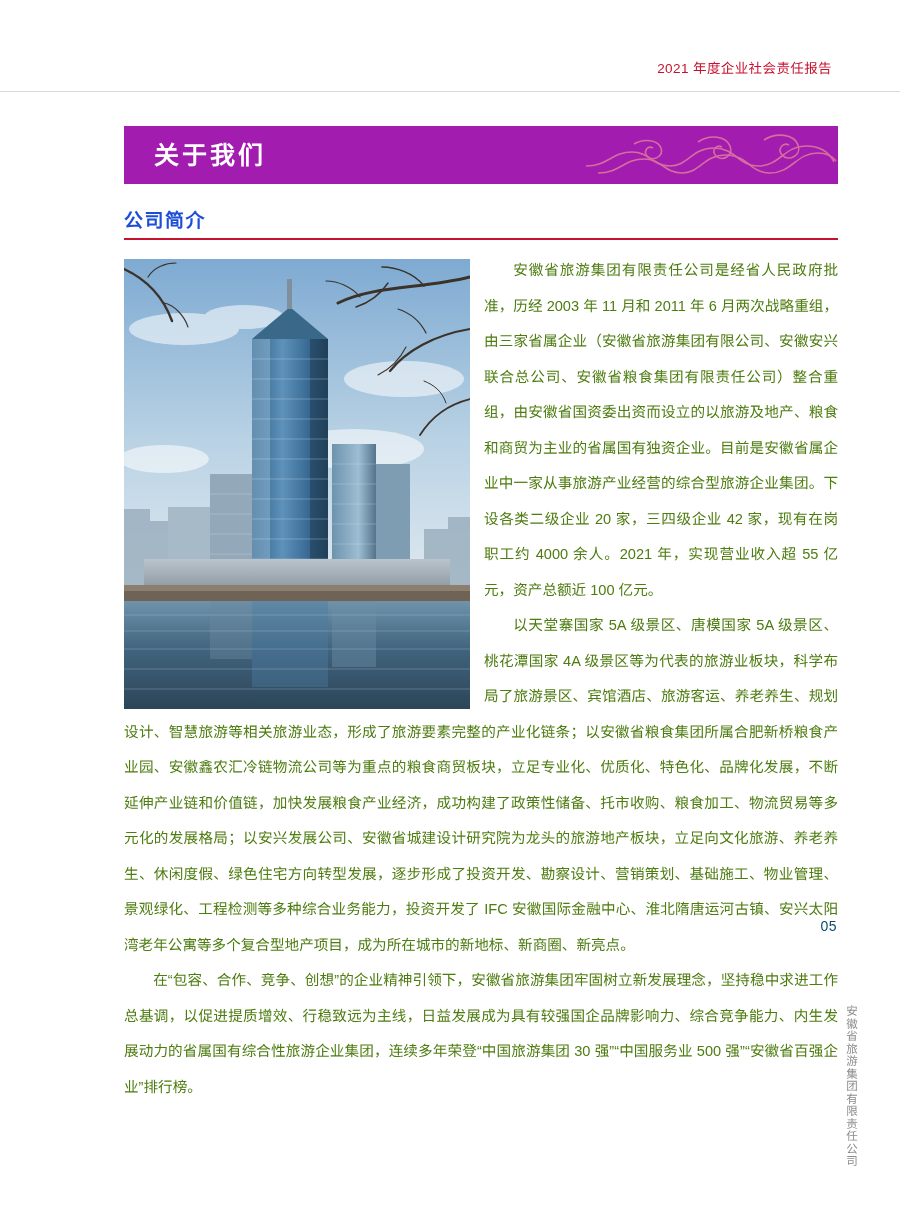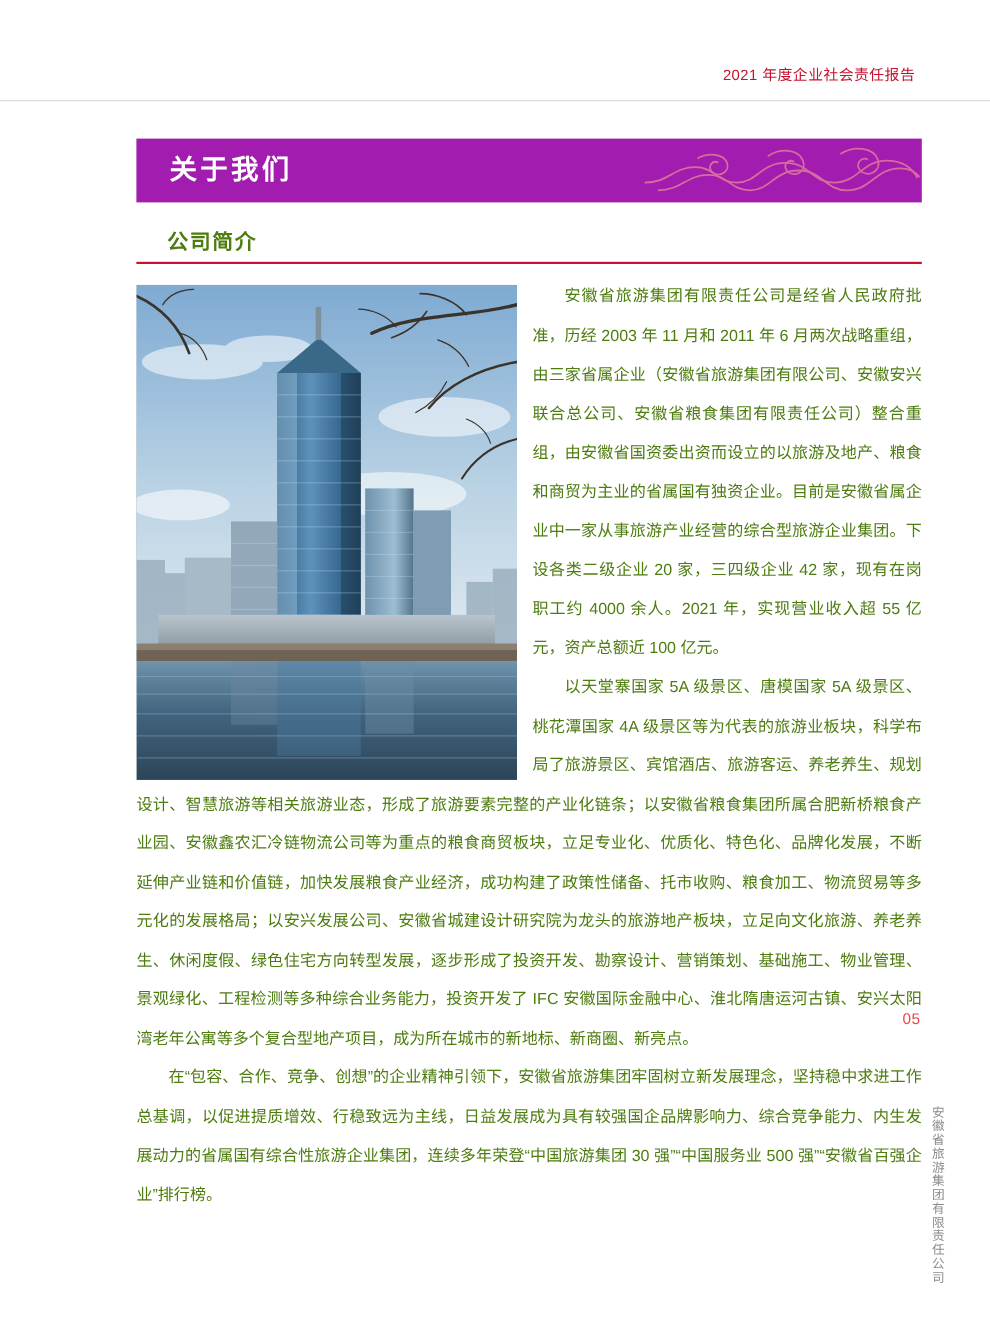--- a/index.html
+++ b/index.html
@@ -82,24 +82,23 @@
   
   .section-heading {
     position: absolute;
     left: 124px;
     top: 208px;
     width: 714px;
   }
   .section-heading .label {
     font-size: 19px;
     font-weight: bold;
-    color: #4d7c0f;
+    color: #1d4ed8;
     letter-spacing: 1.5px;
     line-height: 26px;
-    margin-left: 28px;
   }
   .section-heading .underline {
     margin-top: 4px;
     width: 100%;
     height: 2px;
     background: #c4122f;
   }
 
   
   .content {
@@ -148,21 +147,21 @@
     text-orientation: upright;
     white-space: nowrap;
   }
 
   
   .page-number {
     position: absolute;
     right: 63px;
     bottom: 44px;
     font-size: 14px;
-    color: #ef4444;
+    color: #0c4a6e;
     letter-spacing: 0.5px;
   }
 </style>
 </head>
 <body>
 
 <div class="page">
 
   <div class="header">
     <div class="header-text">2021 年度企业社会责任报告</div>

